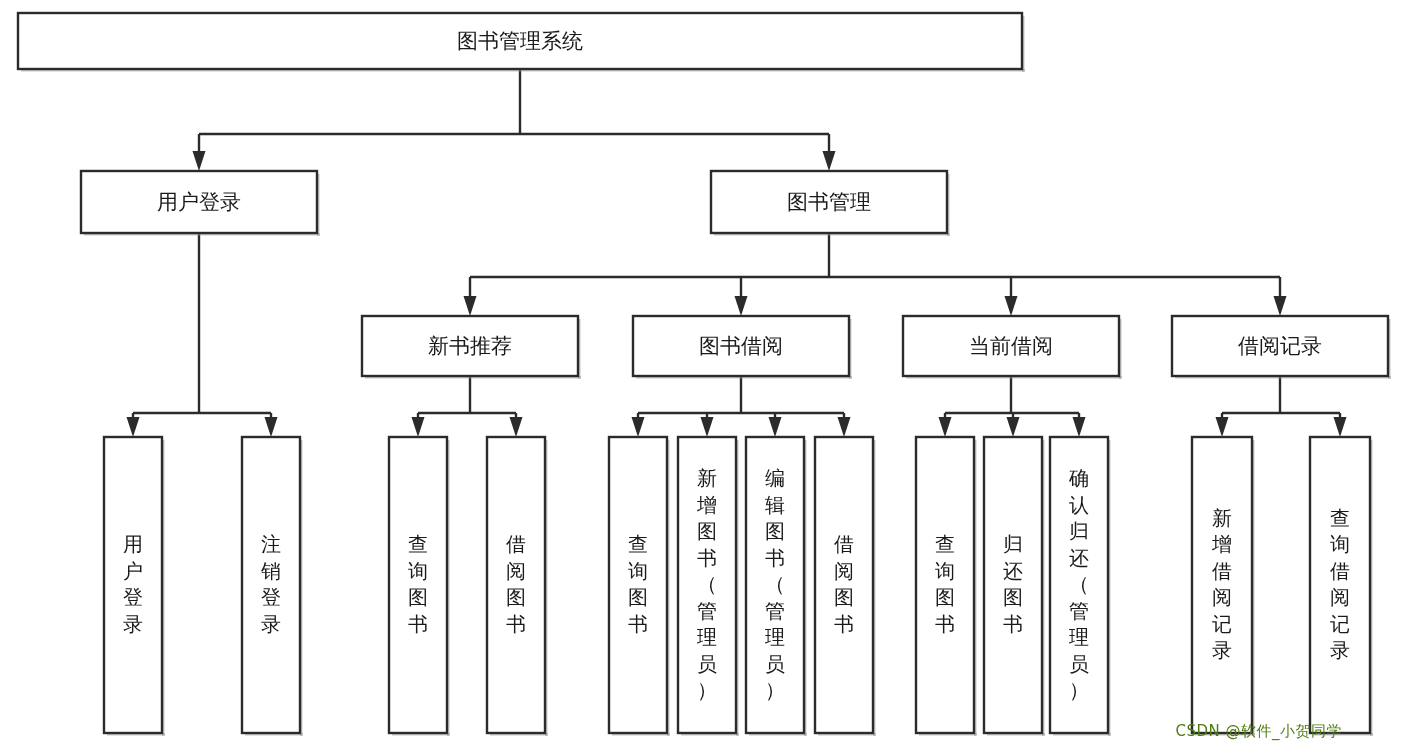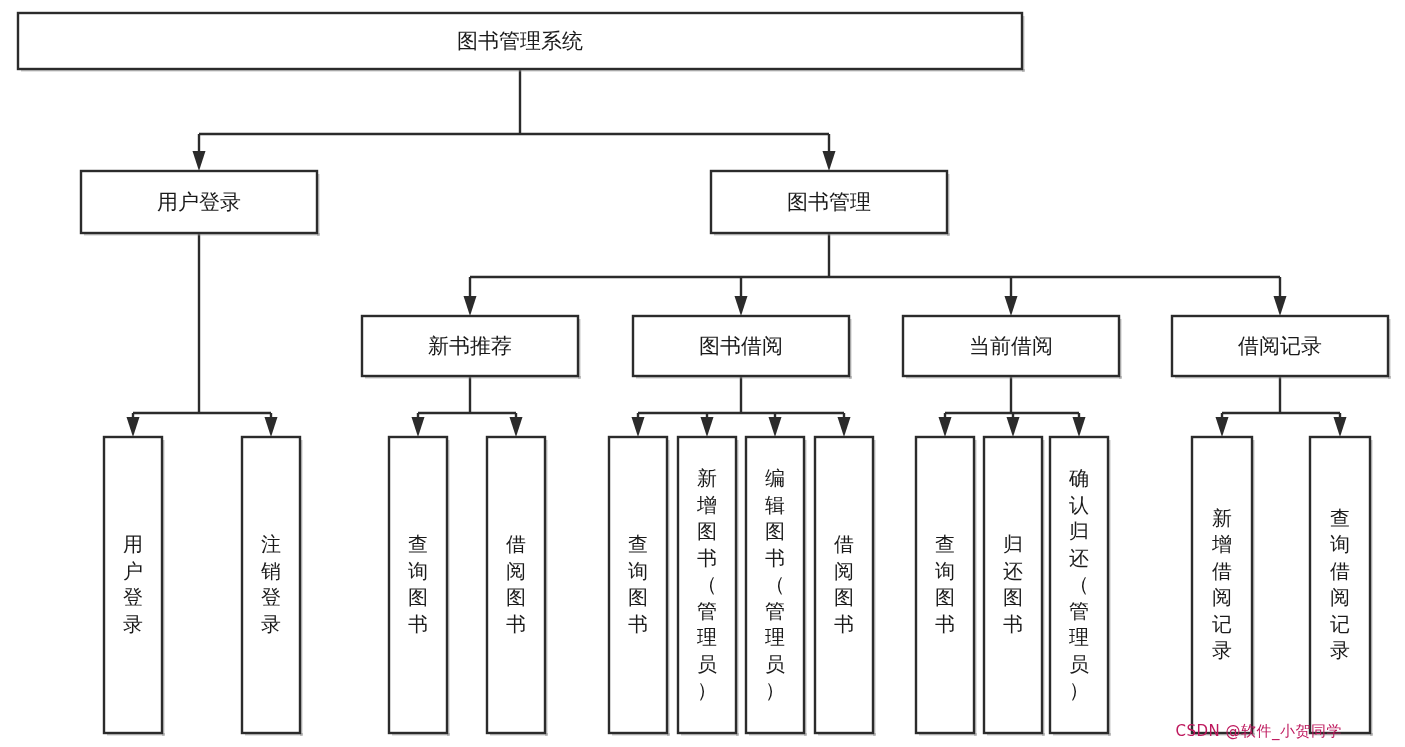--- a/index.html
+++ b/index.html
@@ -59,21 +59,21 @@
   .node-label.vertical {
     text-anchor: middle;
     font-size: 20px;
   }
   .watermark {
     position: absolute;
     right: 8px;
     bottom: 6px;
     font-family: "DejaVu Sans", "Liberation Sans", sans-serif;
     font-size: 15px;
-    color: #be185d;
+    color: #4d7c0f;
     letter-spacing: 0.5px;
     white-space: nowrap;
     user-select: none;
   }
 </style>
 </head>
 <body>
 
 <div id="diagram-root">
   <svg id="tree-svg" viewBox="0 0 1405 747">

